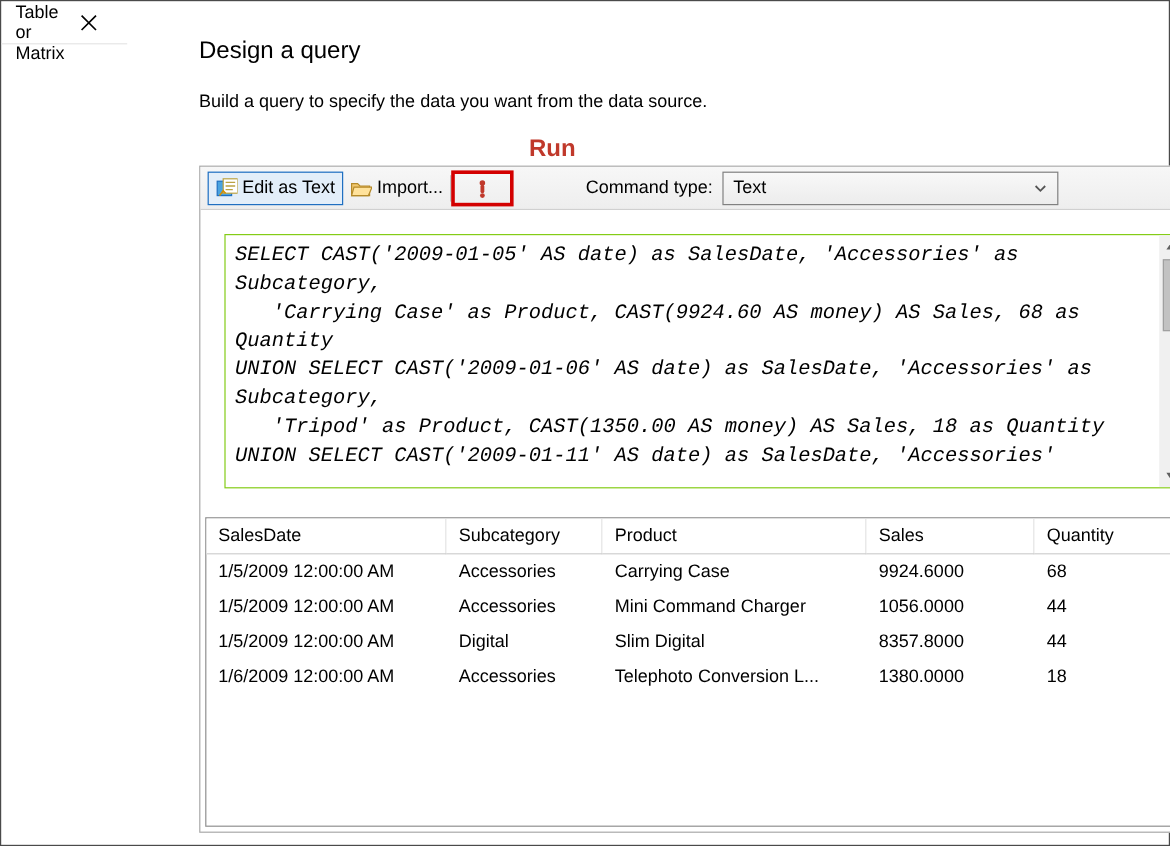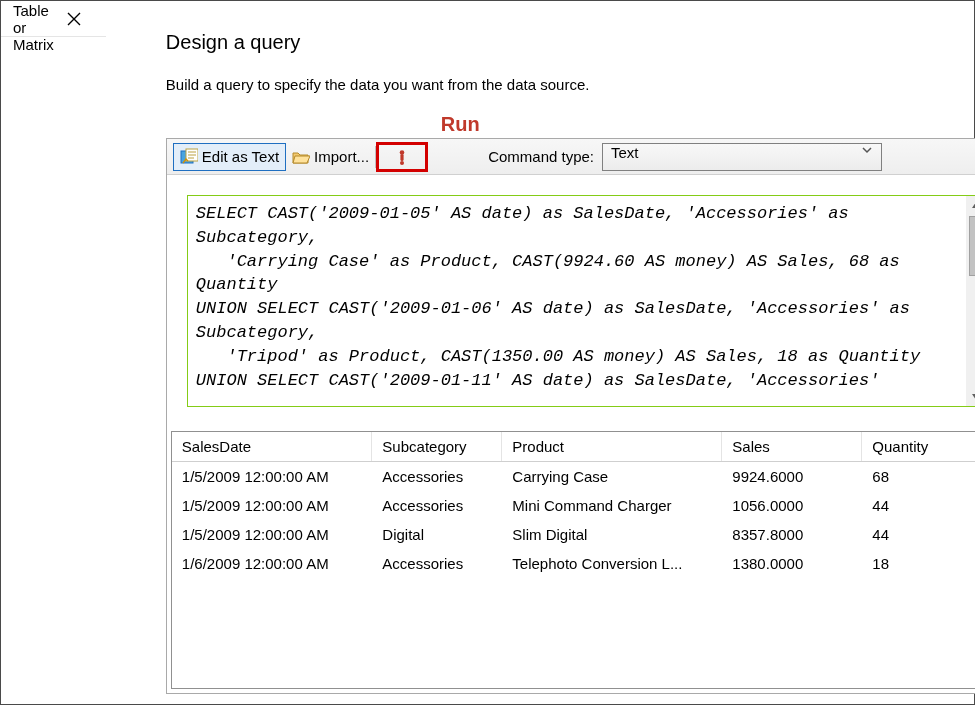--- a/index.html
+++ b/index.html
@@ -83,21 +83,21 @@
     display: flex; align-items: center; justify-content: center;
     height: 30px;
     min-width: 52px;
   }
   .cmd-label { font-size: 15px; margin-left: 60px; margin-right: 8px; }
   .cmd-select {
     flex: 0 0 280px;
     height: 28px;
     border: 1px solid #808080;
     background: linear-gradient(#f8f8f8,#ececec);
-    display: flex; align-items: flex-start; justify-content: space-between;
+    display: flex; align-items: center; justify-content: space-between;
     padding: 0 8px;
     font-size: 15px;
   }
   .chev { width: 12px; height: 12px; }
   .query-area {
     flex: 0 0 212px;
     border: 1px solid #84cc16;
     margin: 20px;
     display: flex;
     overflow: hidden;

